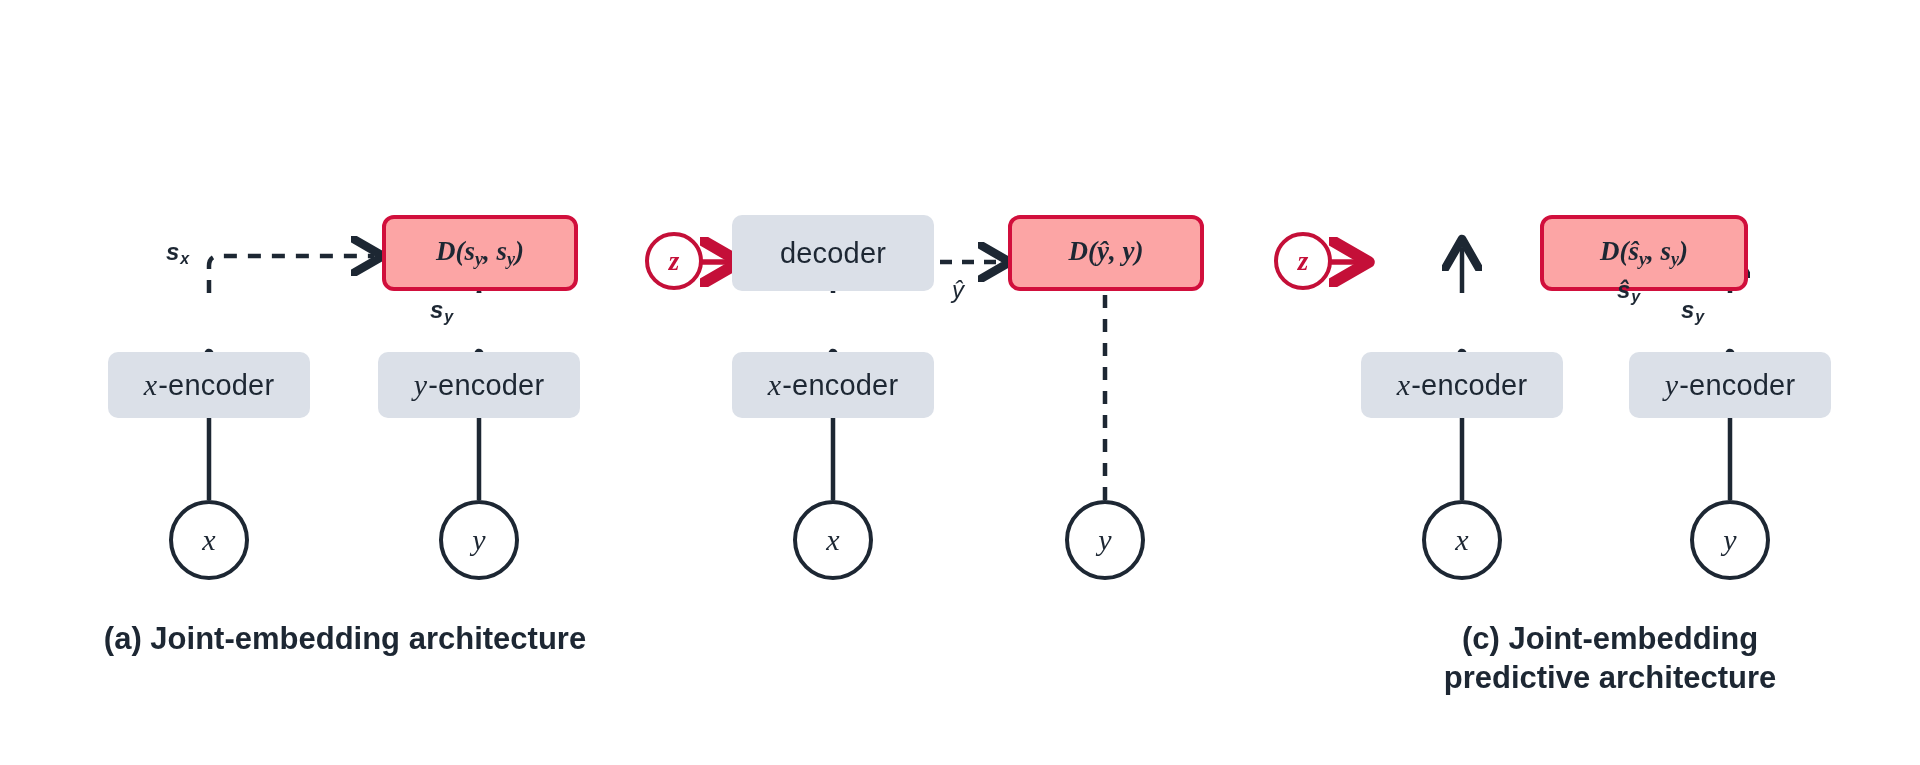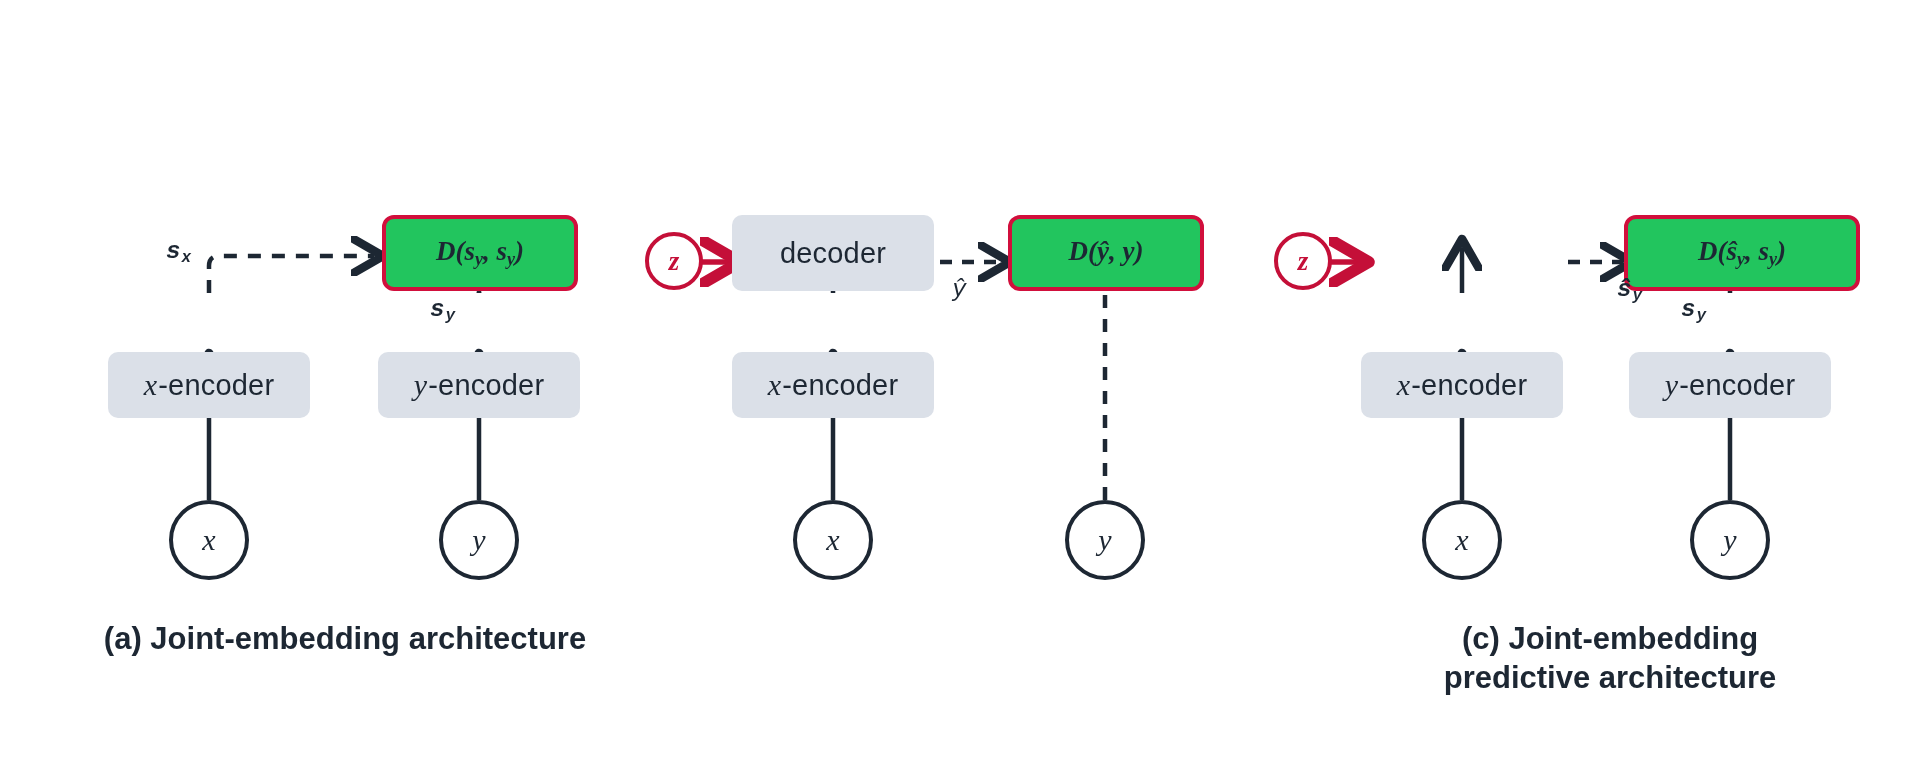--- a/index.html
+++ b/index.html
@@ -32,21 +32,21 @@
   }
   .box-module {
     background: #dbe0e8;
     border-radius: 10px;
     color: #1d2733;
     font-size: 29px;
     font-family: "Liberation Sans", sans-serif;
     letter-spacing: .2px;
   }
   .box-energy {
-    background: #22c55e;
+    background: #fca5a5;
     border: 4px solid #d10f3c;
     border-radius: 12px;
     color: #1d2733;
     font-size: 27px;
     font-family: "Liberation Serif", serif;
     font-weight: bold;
     font-style: italic;
   }
   .circle-var {
     border: 4px solid #1d2733;
@@ -71,21 +71,21 @@
   .mv {
     font-family: "Liberation Serif", serif;
     font-style: italic;
     font-size: 30px;
     padding-right: 1px;
   }
   
   .edge-label {
     position: absolute;
     color: #1d2733;
-    font-family: Liberation Mono, monospace;
+    font-family: Liberation Sans, sans-serif;
     font-style: italic;
     font-weight: bold;
     font-size: 24px;
     white-space: nowrap;
     line-height: 1;
   }
   .edge-label .sub {
     font-size: 16px;
     font-style: italic;
     font-weight: bold;
@@ -259,21 +259,21 @@
 
   <div class="node box-module" style="left:1361px;top:352px;width:202px;height:66px;">
     <span class="mv">x</span>
       <span>-encoder</span>
   </div>
   <div class="node box-module" style="left:1629px;top:352px;width:202px;height:66px;">
     <span class="mv">y</span>
       <span>-encoder</span>
   </div>
 
-  <div class="node box-energy" style="left:1624px;top:215px;width:236px;height:76px;">
+  <div class="node box-energy" style="left:1540px;top:215px;width:208px;height:76px;">
     <span><span>D(</span><span>ŝ</span><span class="f-sub">y</span><span>, </span><span>s</span><span class="f-sub">y</span><span>)</span></span>
   </div>
 
   <div class="edge-label" style="left:1573px;top:278px;margin-left:44px;">
     <span>ŝ</span><span class="sub">y</span>
   </div>
   <div class="edge-label" style="left:1681px;top:298px;">
     <span>s</span><span class="sub">y</span>
   </div>
 

